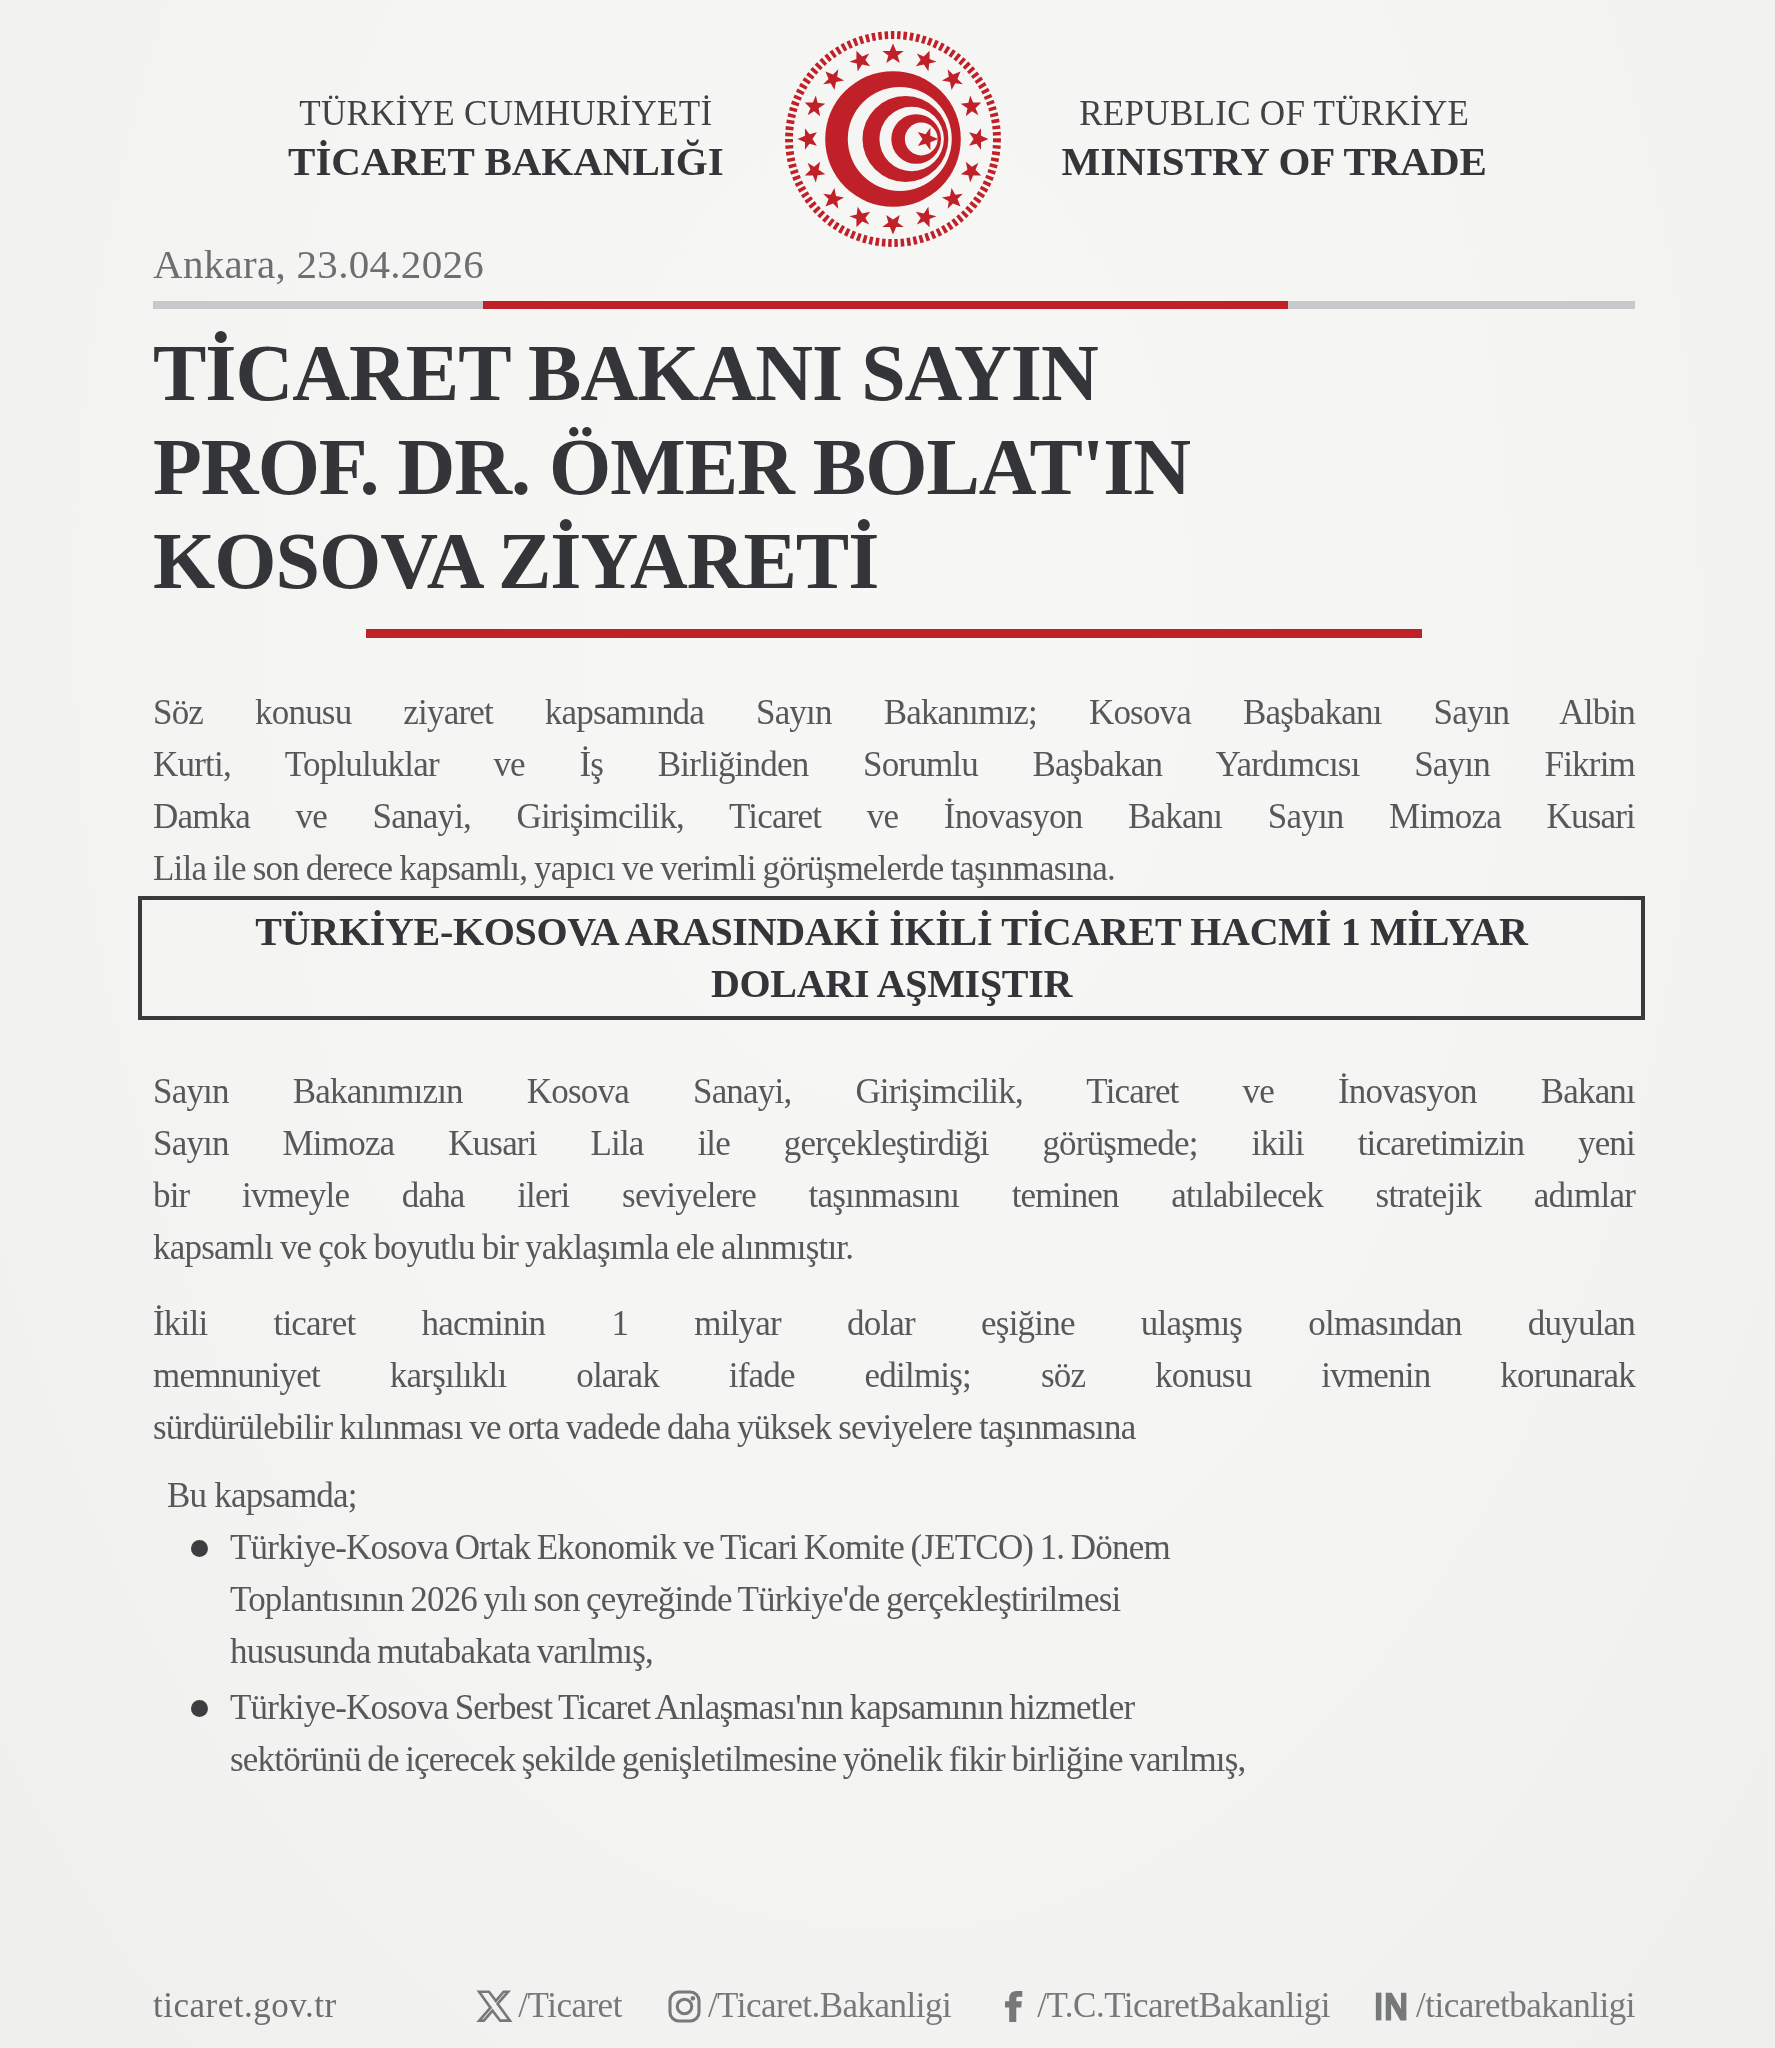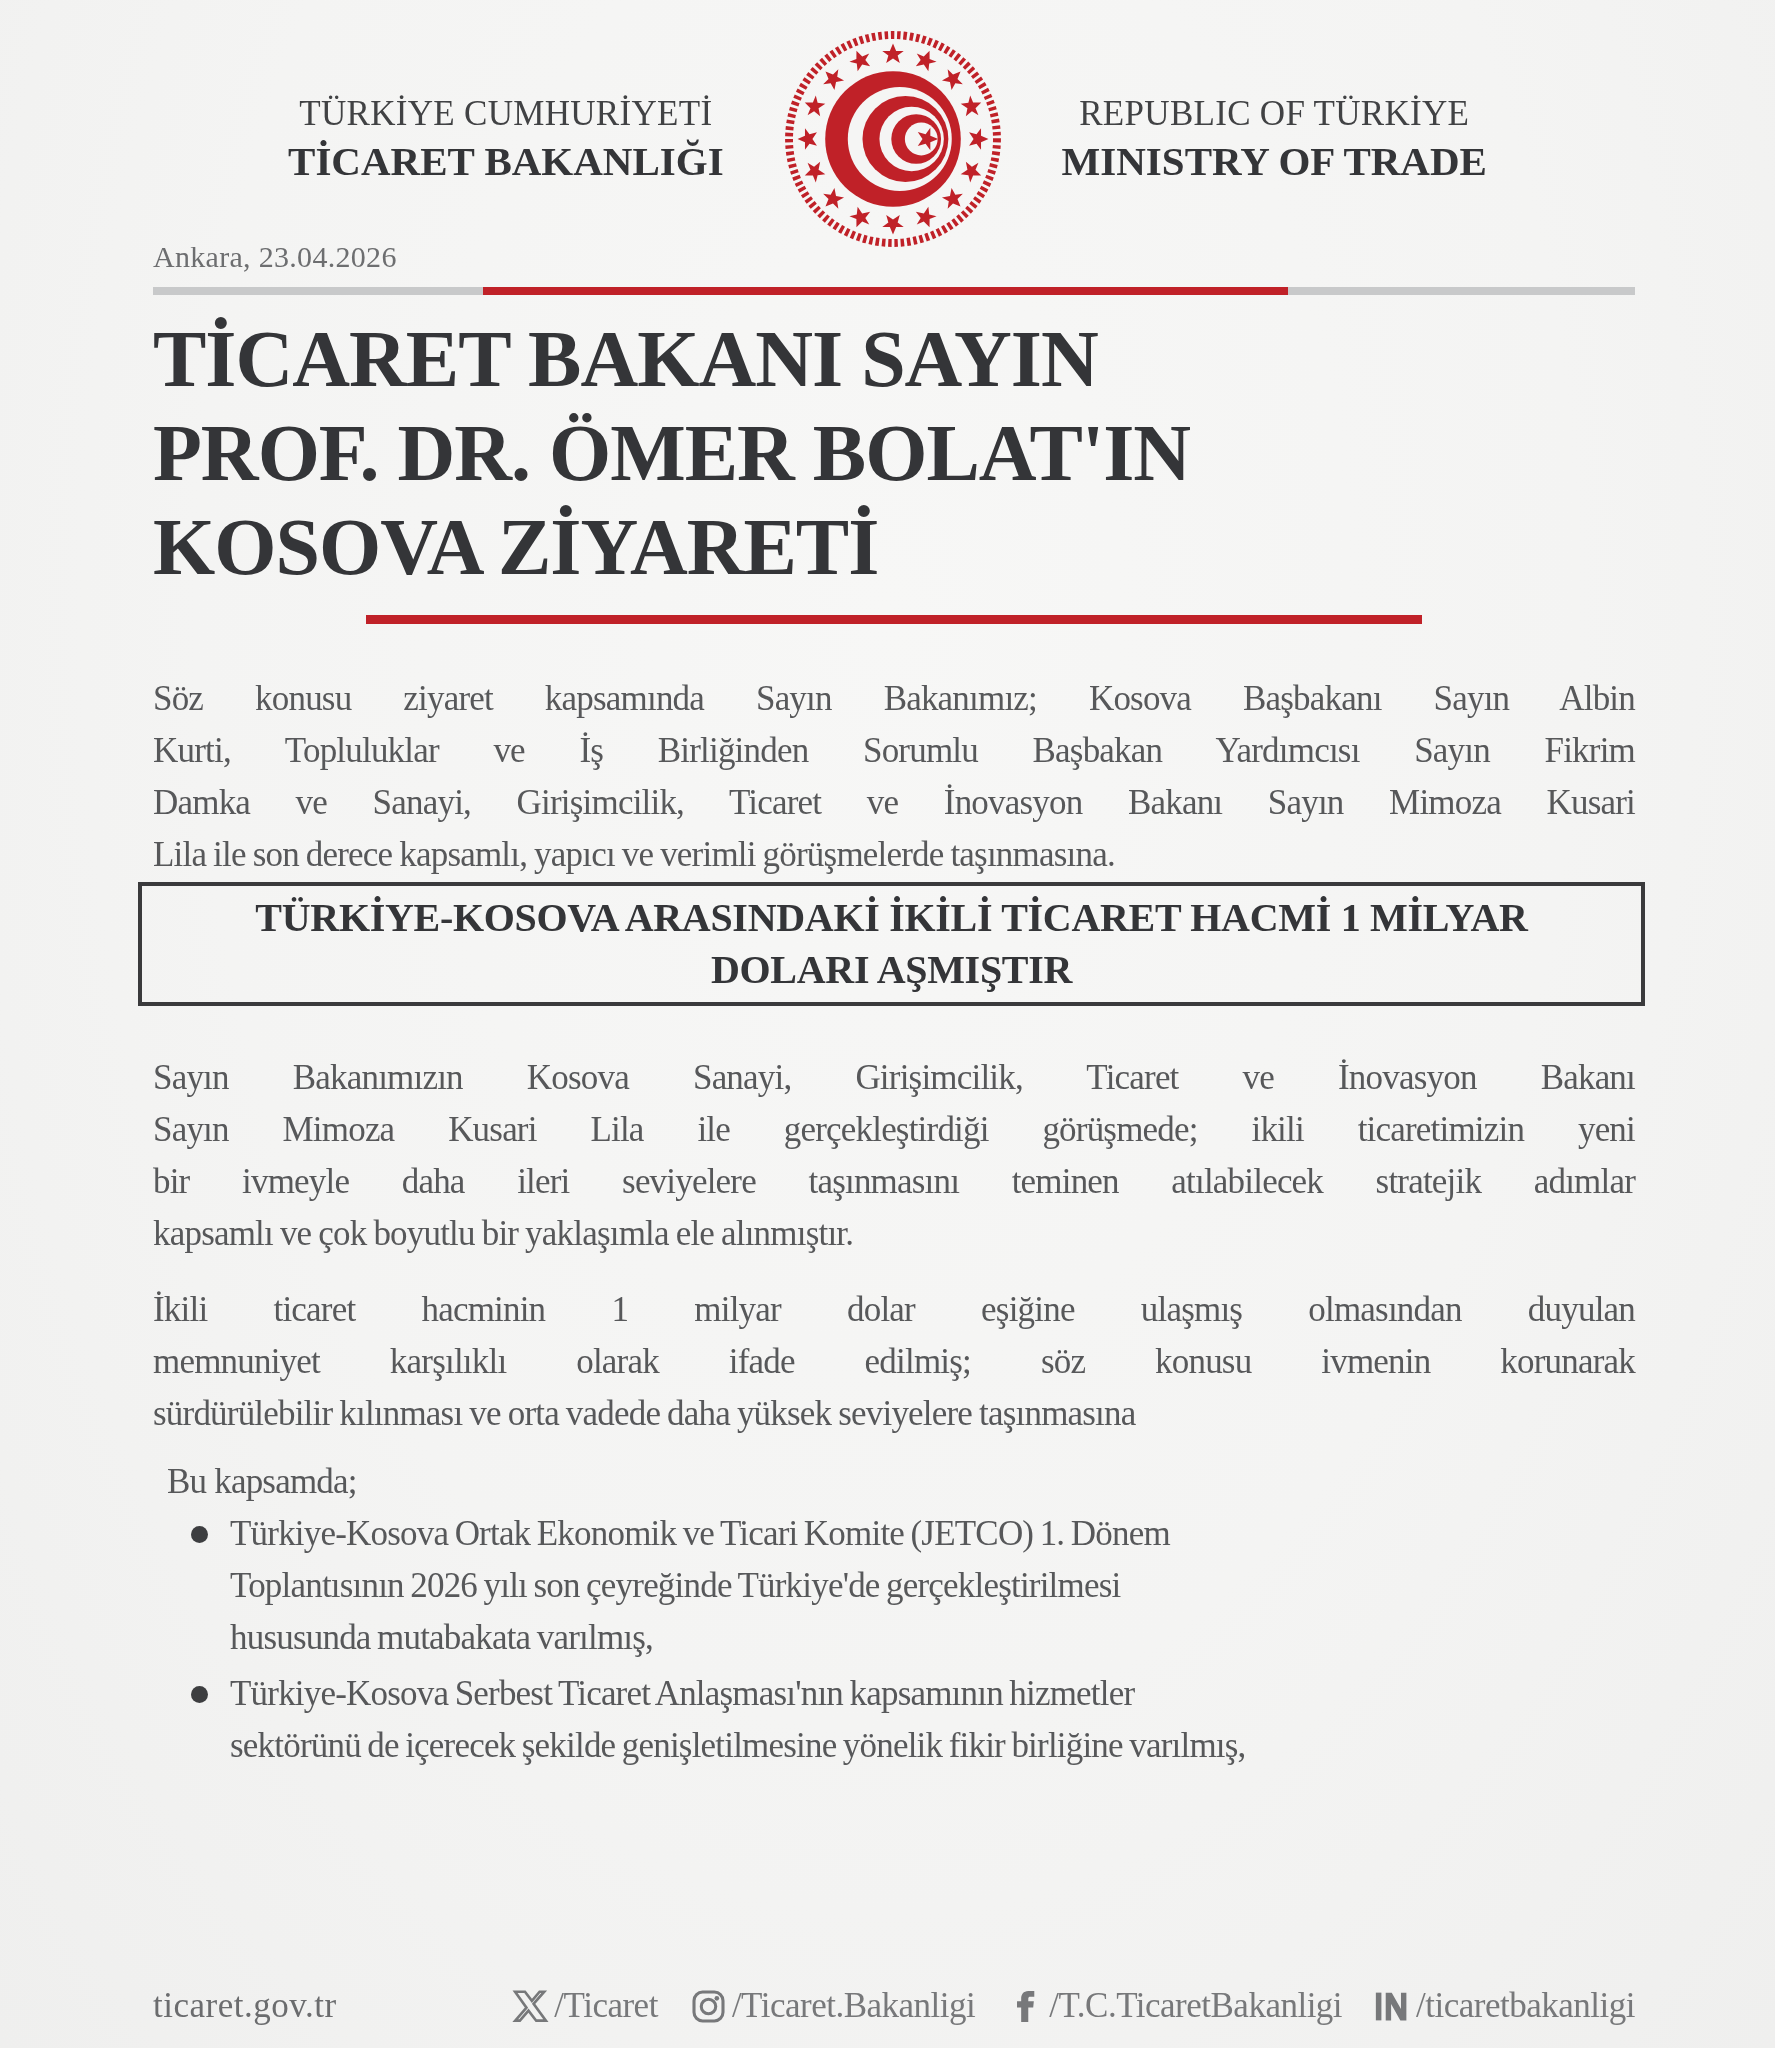--- a/index.html
+++ b/index.html
@@ -15,21 +15,21 @@
   .header {
     padding-top:26px;
     display:flex; justify-content:center; align-items:center; gap:56px;
   }
   .org { text-align:center; color:#3a3b3d; }
   .org .l1 { font-size:35px; font-weight:400; line-height:44px; letter-spacing:.3px; color:#414244; }
   .org .l2 { font-size:41px; font-weight:700; line-height:50px; letter-spacing:0; color:#343538; }
   .logo-svg { width:226px; height:226px; display:block; }
   
   .content { margin:0 140px 0 153px; }  
-  .dateline { margin-top:-12px; font-size:30px; color:#6d6e70; letter-spacing:.3px; }
+  .dateline { margin-top:-12px; font-size:41px; color:#6d6e70; letter-spacing:.3px; }
   .rule { margin-top:13px; height:8px; display:flex; width:100%; }
   .rule .seg-gray { background:#c8c9ca; }
   .rule .seg-red  { background:#c02128; }
   .rule .g1 { width:22.3%; } .rule .r { width:54.3%; } .rule .g2 { width:23.4%; }
   
   .title {
     margin:17px 0 0 0; text-align:left;
     font-size:80px; line-height:94px; font-weight:700;
     color:#343538; letter-spacing:-1px;
   }
@@ -60,21 +60,21 @@
     content:""; position:absolute; left:38px; top:18px;
     width:17px; height:17px; border-radius:50%; background:#3d3e40;
   }
   
   .footer {
     position:absolute; left:153px; right:140px; top:1986px;
     display:flex; align-items:center;
     font-size:35px; color:#6b6c6e;
   }
   .website { letter-spacing:.5px; }
-  .socials { margin-left:auto; display:flex; align-items:flex-end; gap:32px; }
+  .socials { margin-left:auto; display:flex; align-items:flex-end; gap:44px; }
   .social { display:flex; align-items:center; gap:5px; color:#77787a; }
   .social .icn { width:37px; height:37px; display:block; flex:none; }
   .social .handle { letter-spacing:-0.5px; }
 </style>
 </head>
 <body>
 
 <div class="page">
 
   <div class="header">

